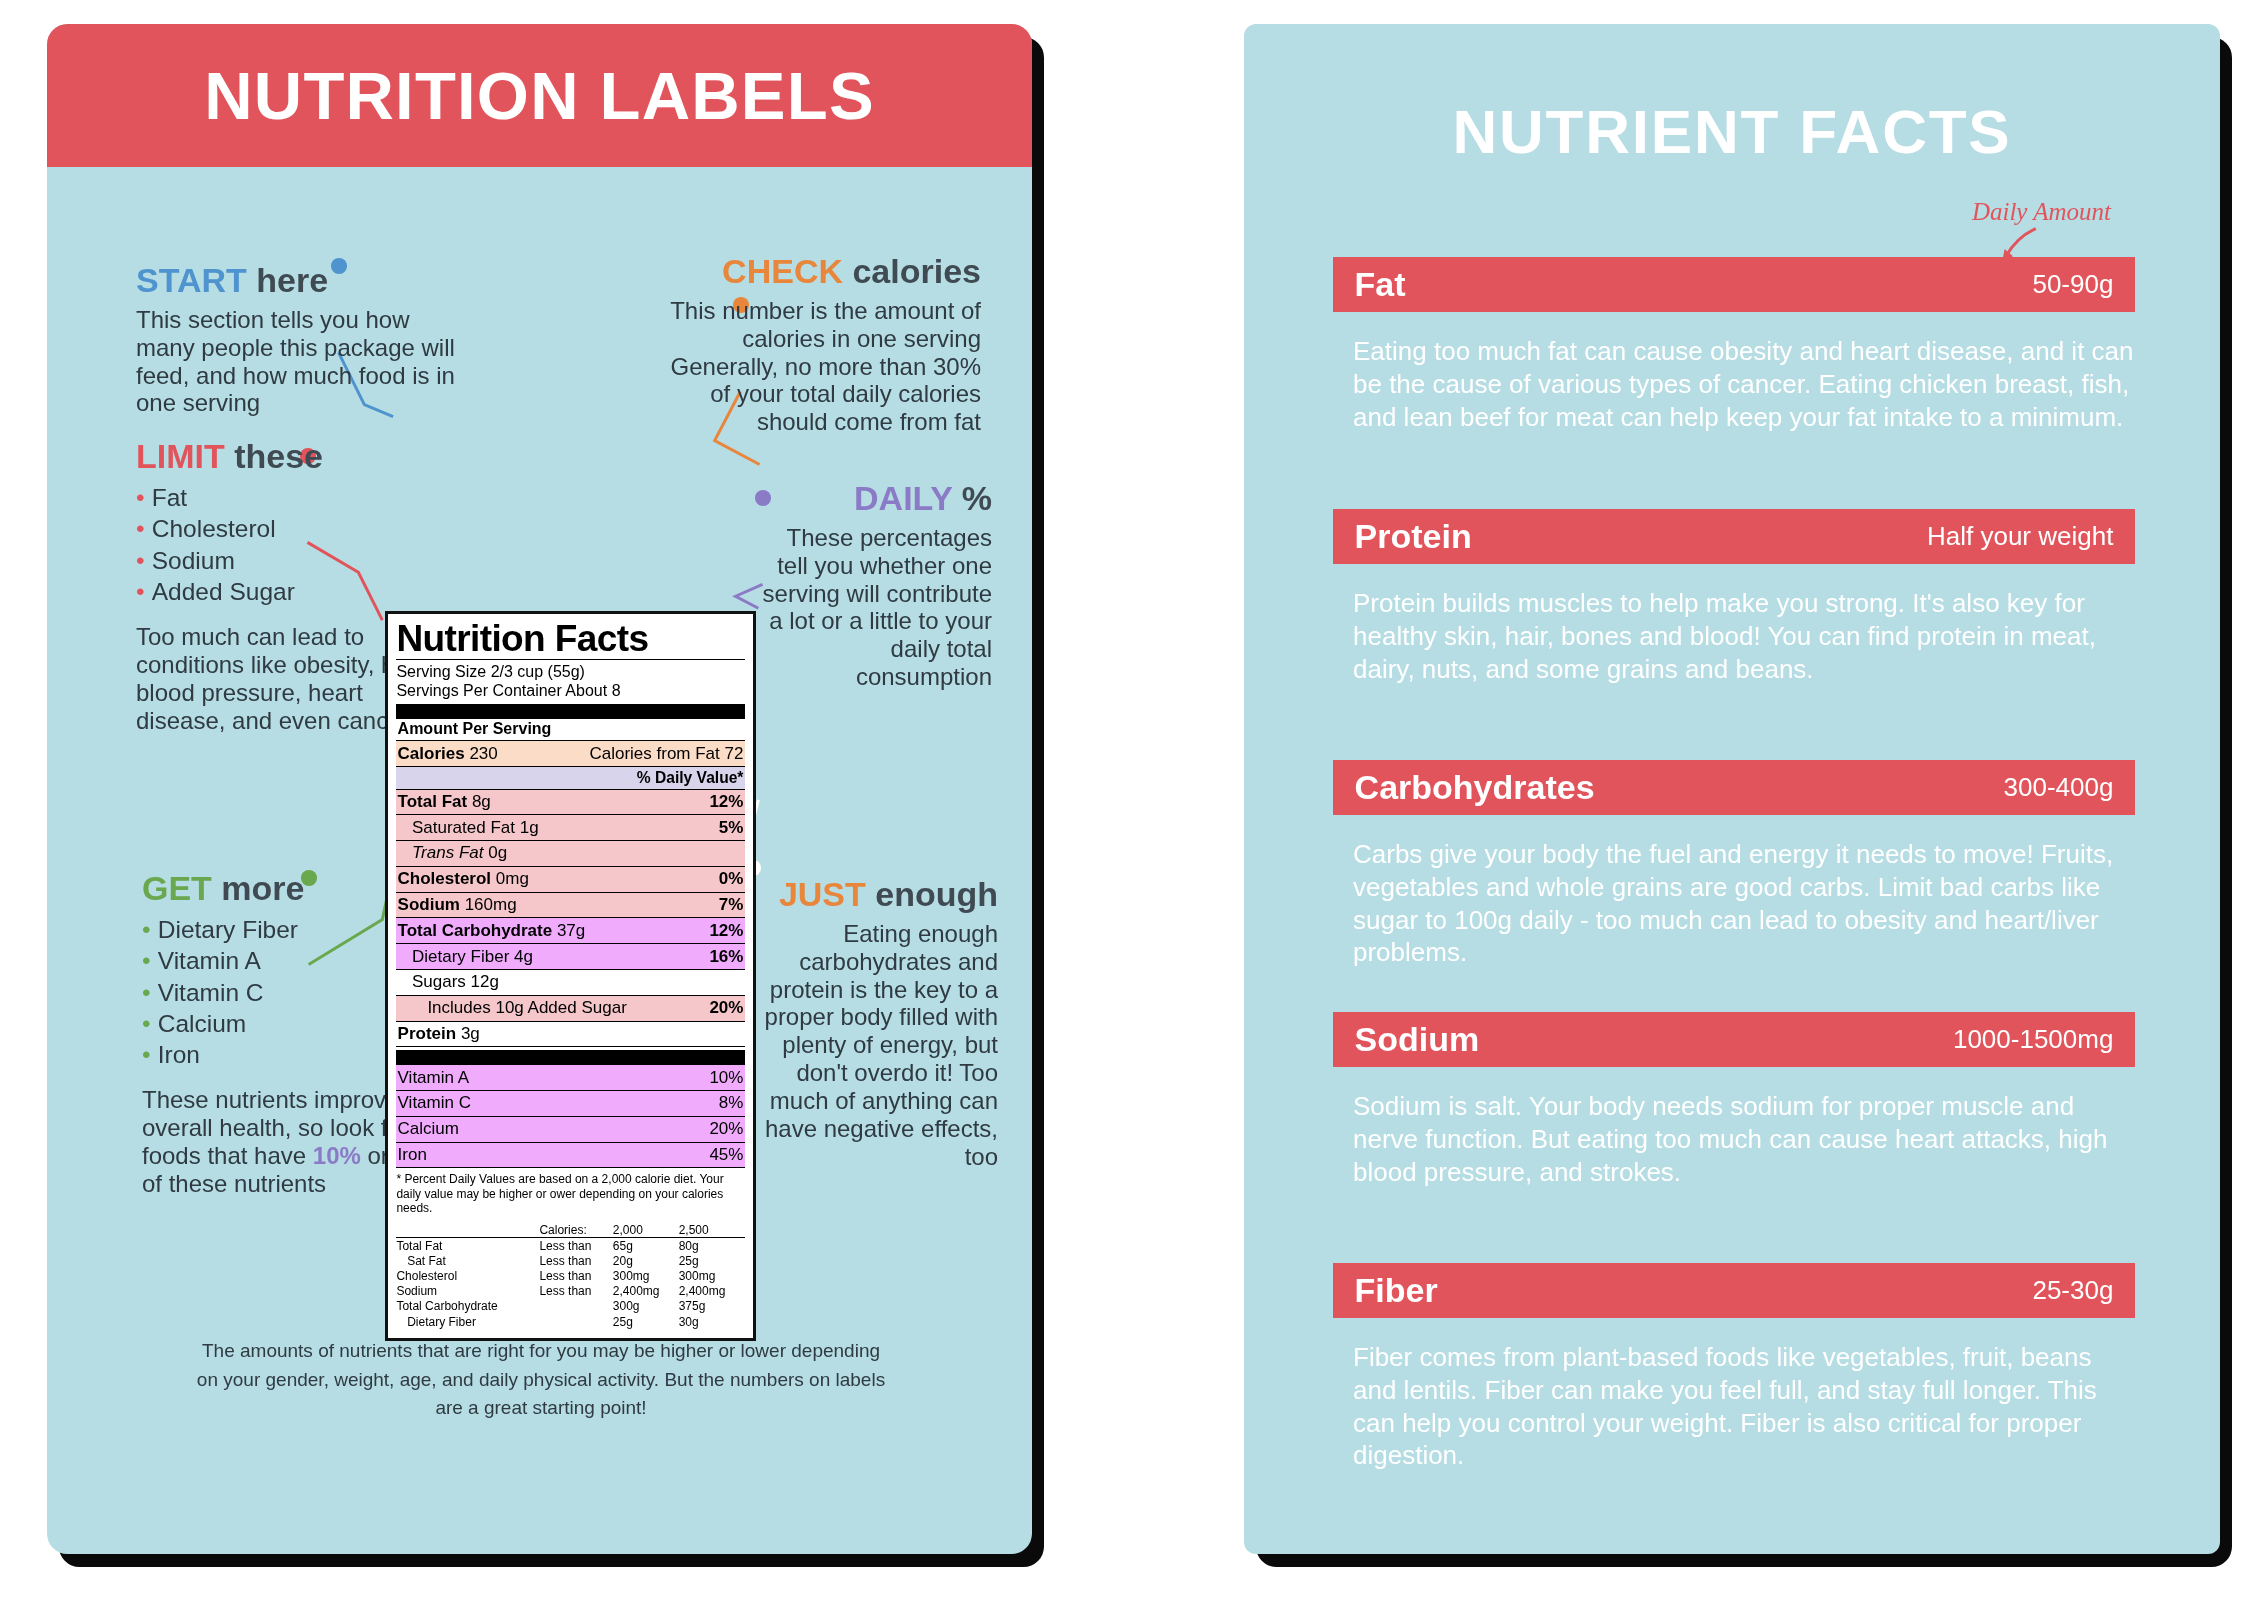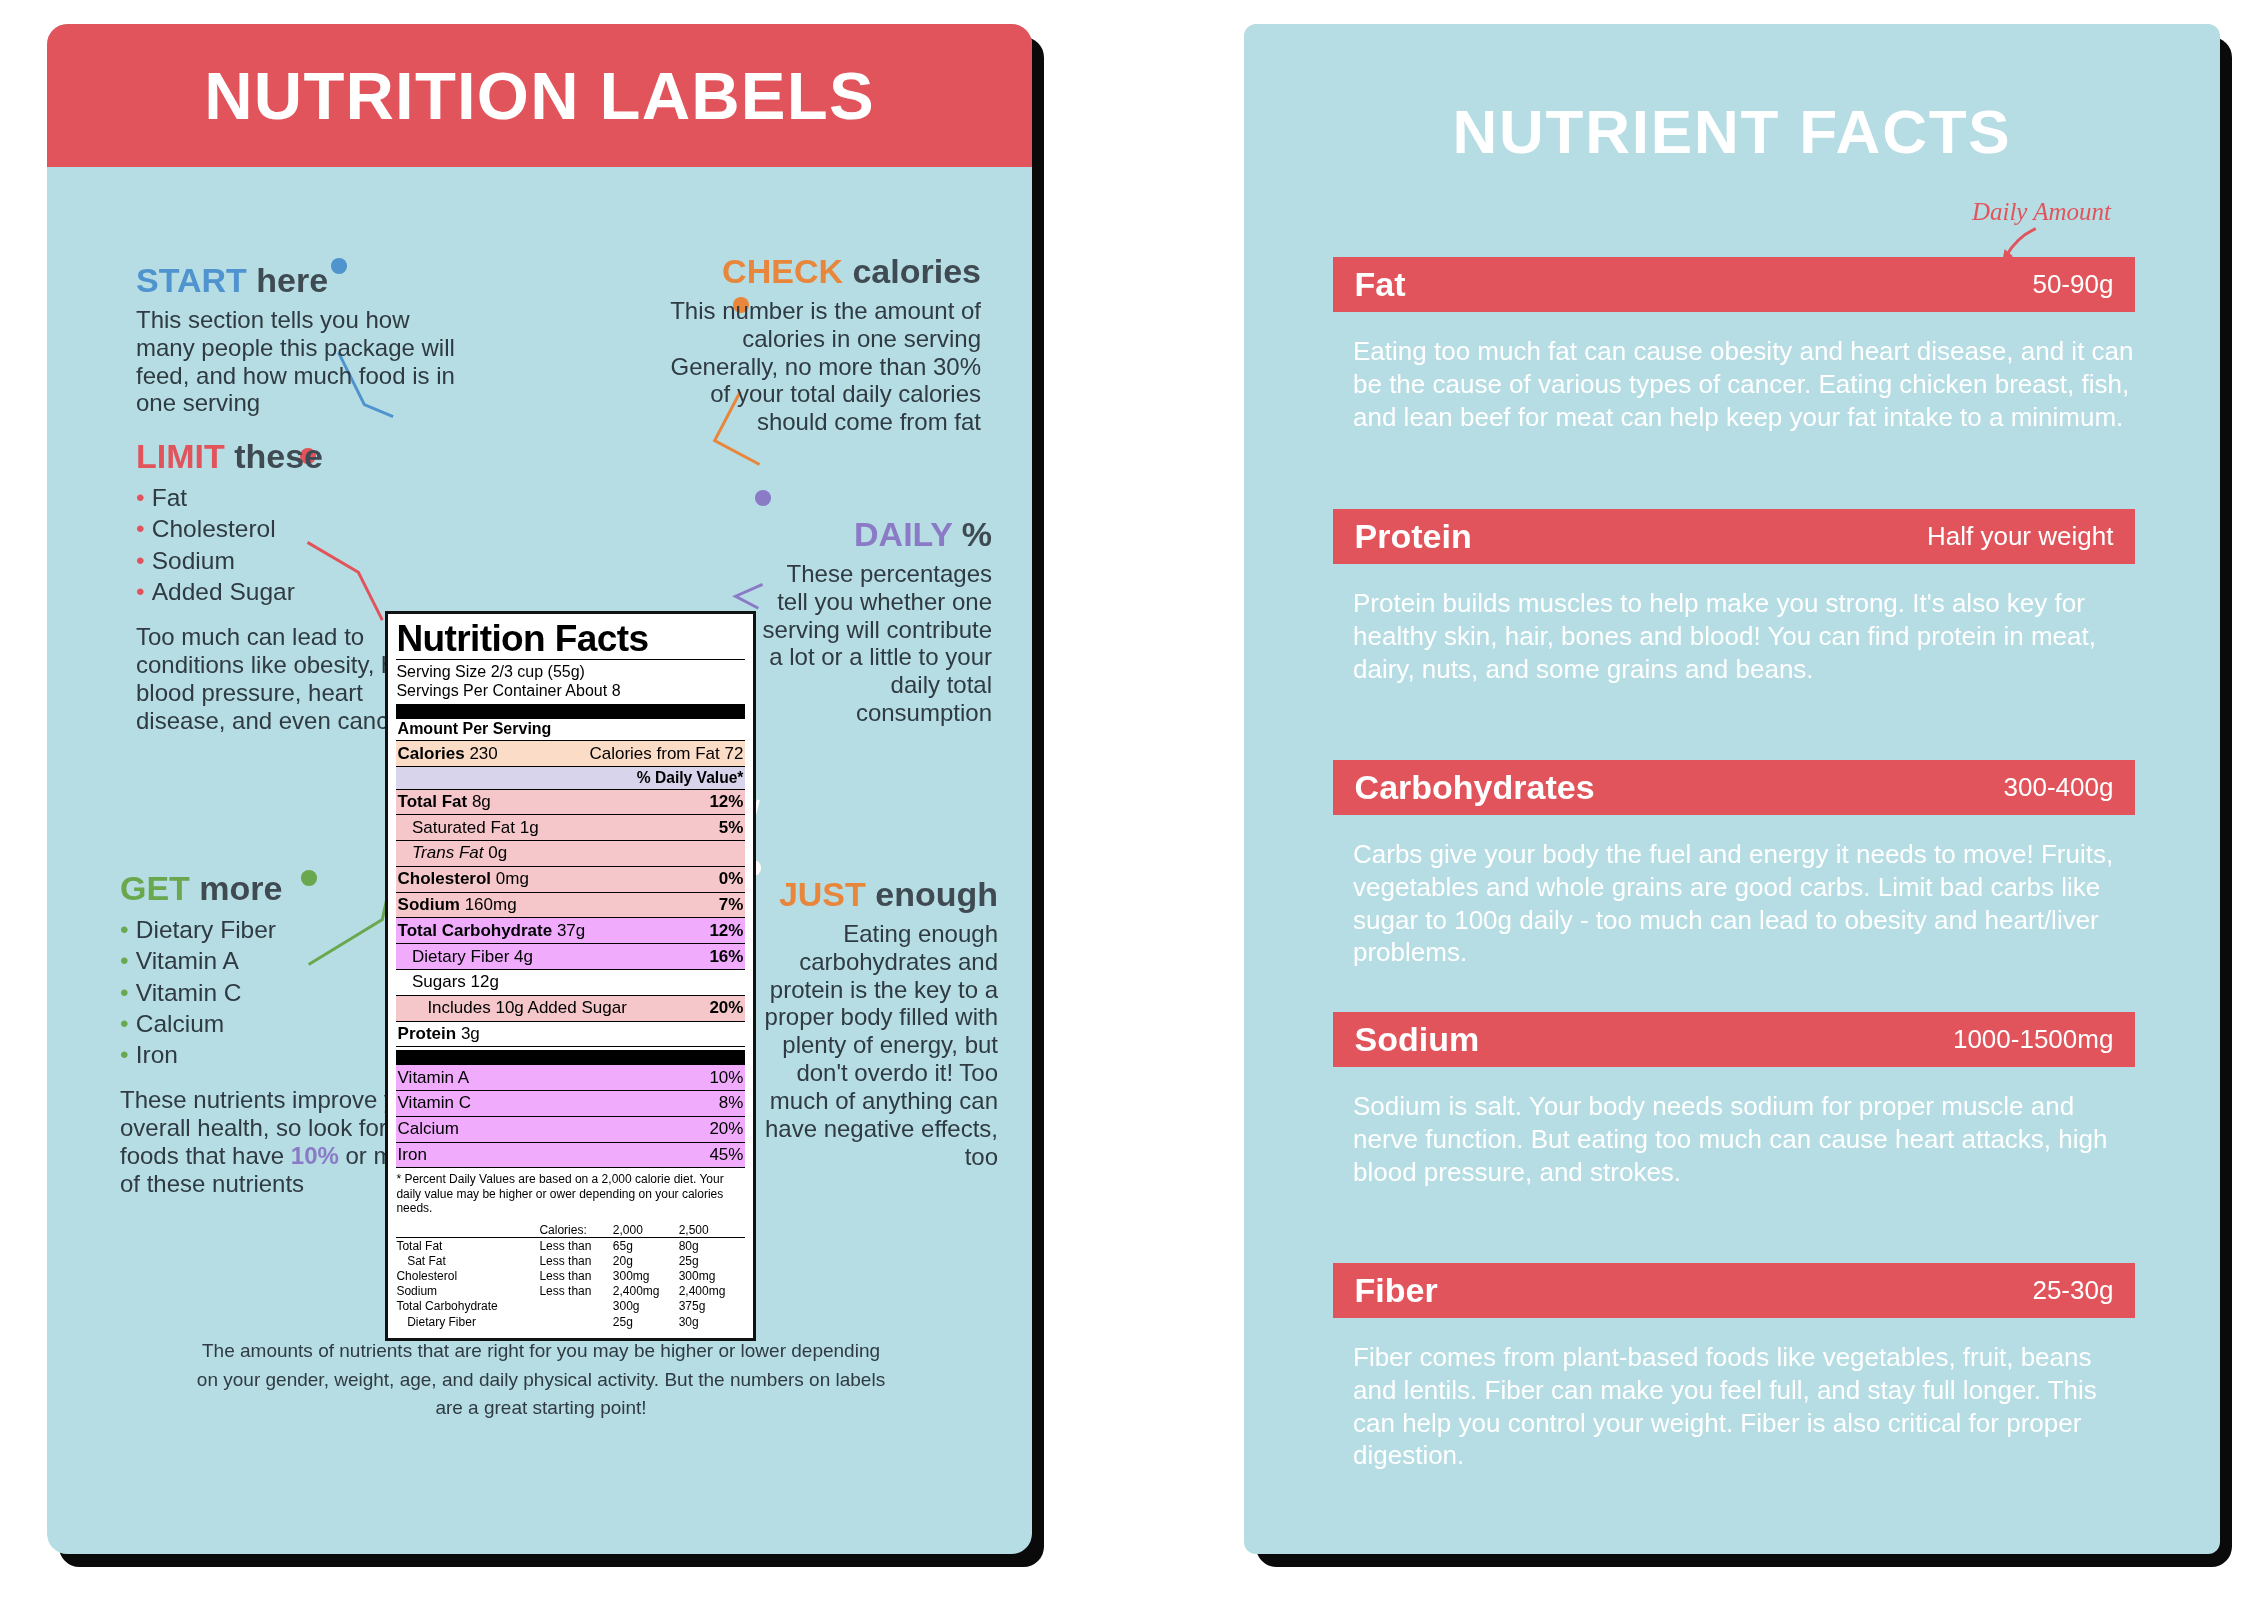--- a/index.html
+++ b/index.html
@@ -33,23 +33,23 @@
   .blk ul{margin:0;padding:0;list-style:none;}
   .blk li{font-size:24.5px;line-height:1.28;color:#2f3a42;}
   .blk li .dot{color:#e2545c;margin-right:7.2px;}
   .blk li.g .dot{color:#6aa84f;}
   .right-align{text-align:right;}
   .purple-pct{color:#8b7bc7;font-weight:bold;}
 
   
   #b-start{left:89px;top:63px;width:335px;}
   #b-limit{left:89px;top:239px;width:311px;}
-  #b-get  {left:73px;top:671px;width:311px;}
+  #b-get  {left:95px;top:671px;width:311px;}
   #b-check{left:599px;top:54px;width:335px;}
-  #b-daily{left:706px;top:281px;width:239px;margin-top:36px;}
+  #b-daily{left:706px;top:281px;width:239px;}
   #b-just {left:712px;top:677px;width:239px;}
 
   #b-remember{left:144px;top:1102px;width:700px;text-align:center;}
   #b-remember h3{font-size:26px;text-align:center;}
   #b-remember p{font-size:19px;line-height:1.5;color:#2f3a42;}
 
   
   #nf{position:absolute;left:338px;top:413px;width:371px;background:#ffffff;
       border:3px solid #111;box-sizing:border-box;padding:6px 8.4px 8.4px 8.4px;
       font-family:"Liberation Sans",sans-serif;color:#000;}

